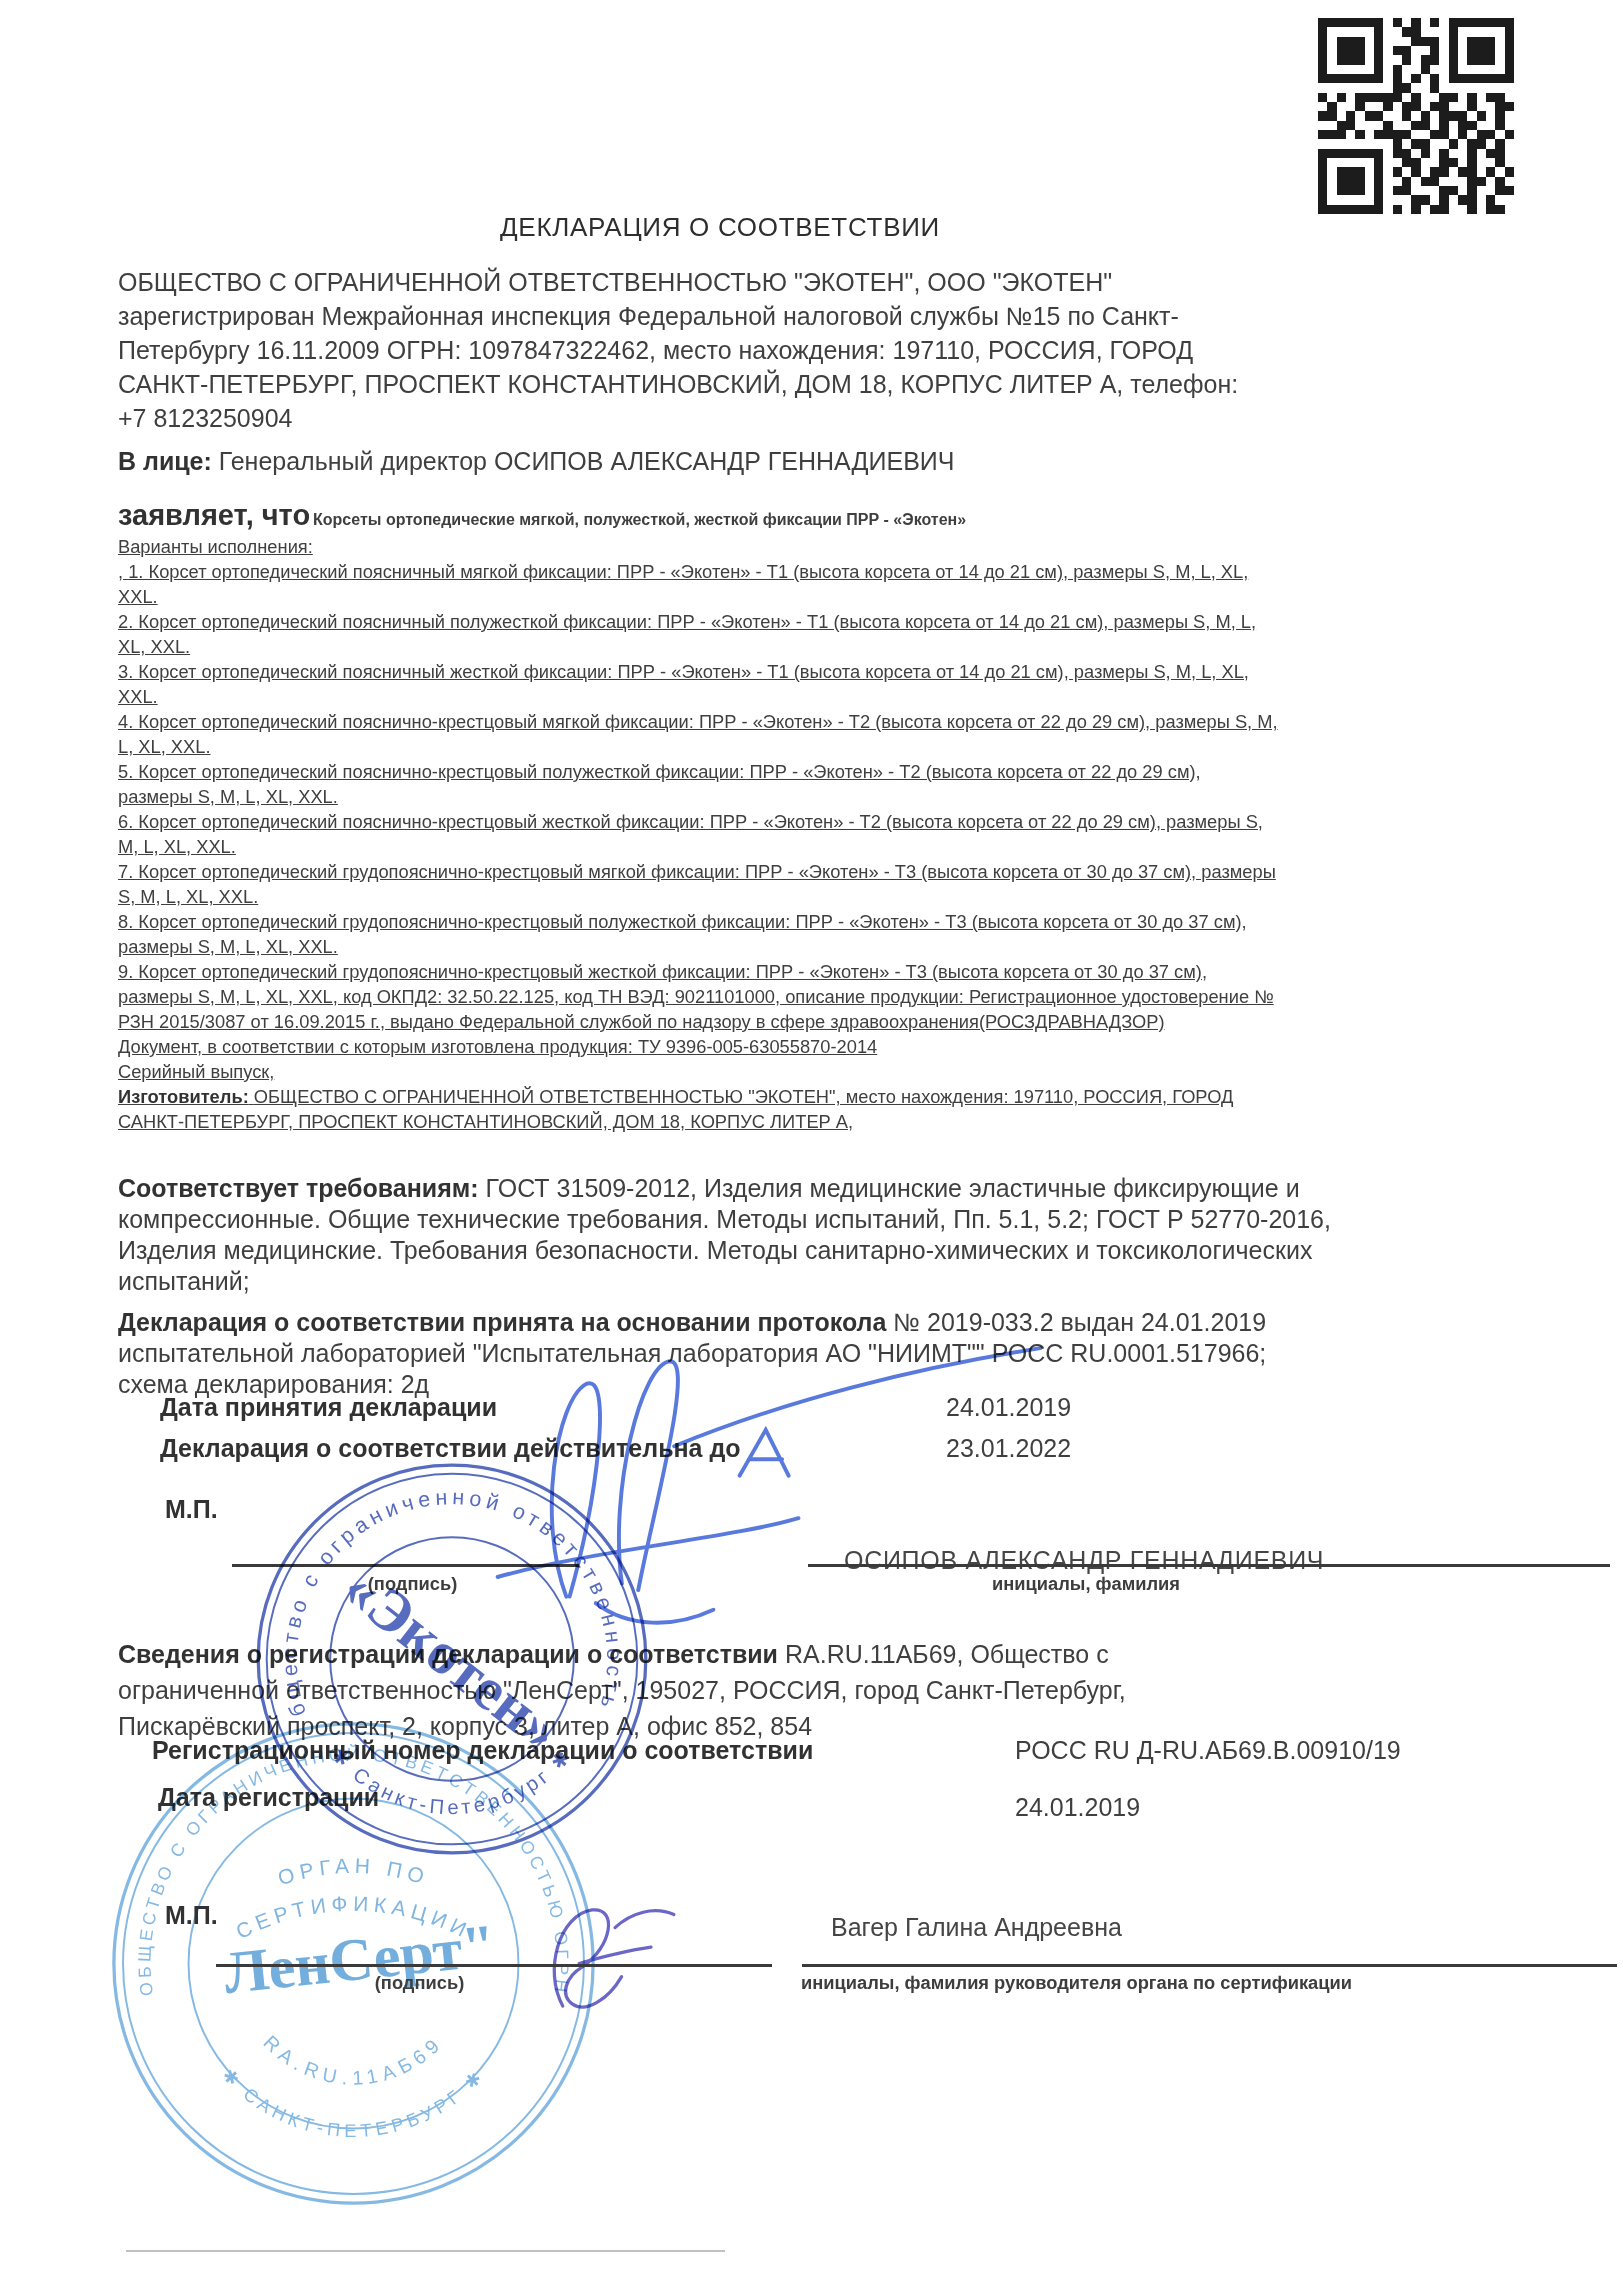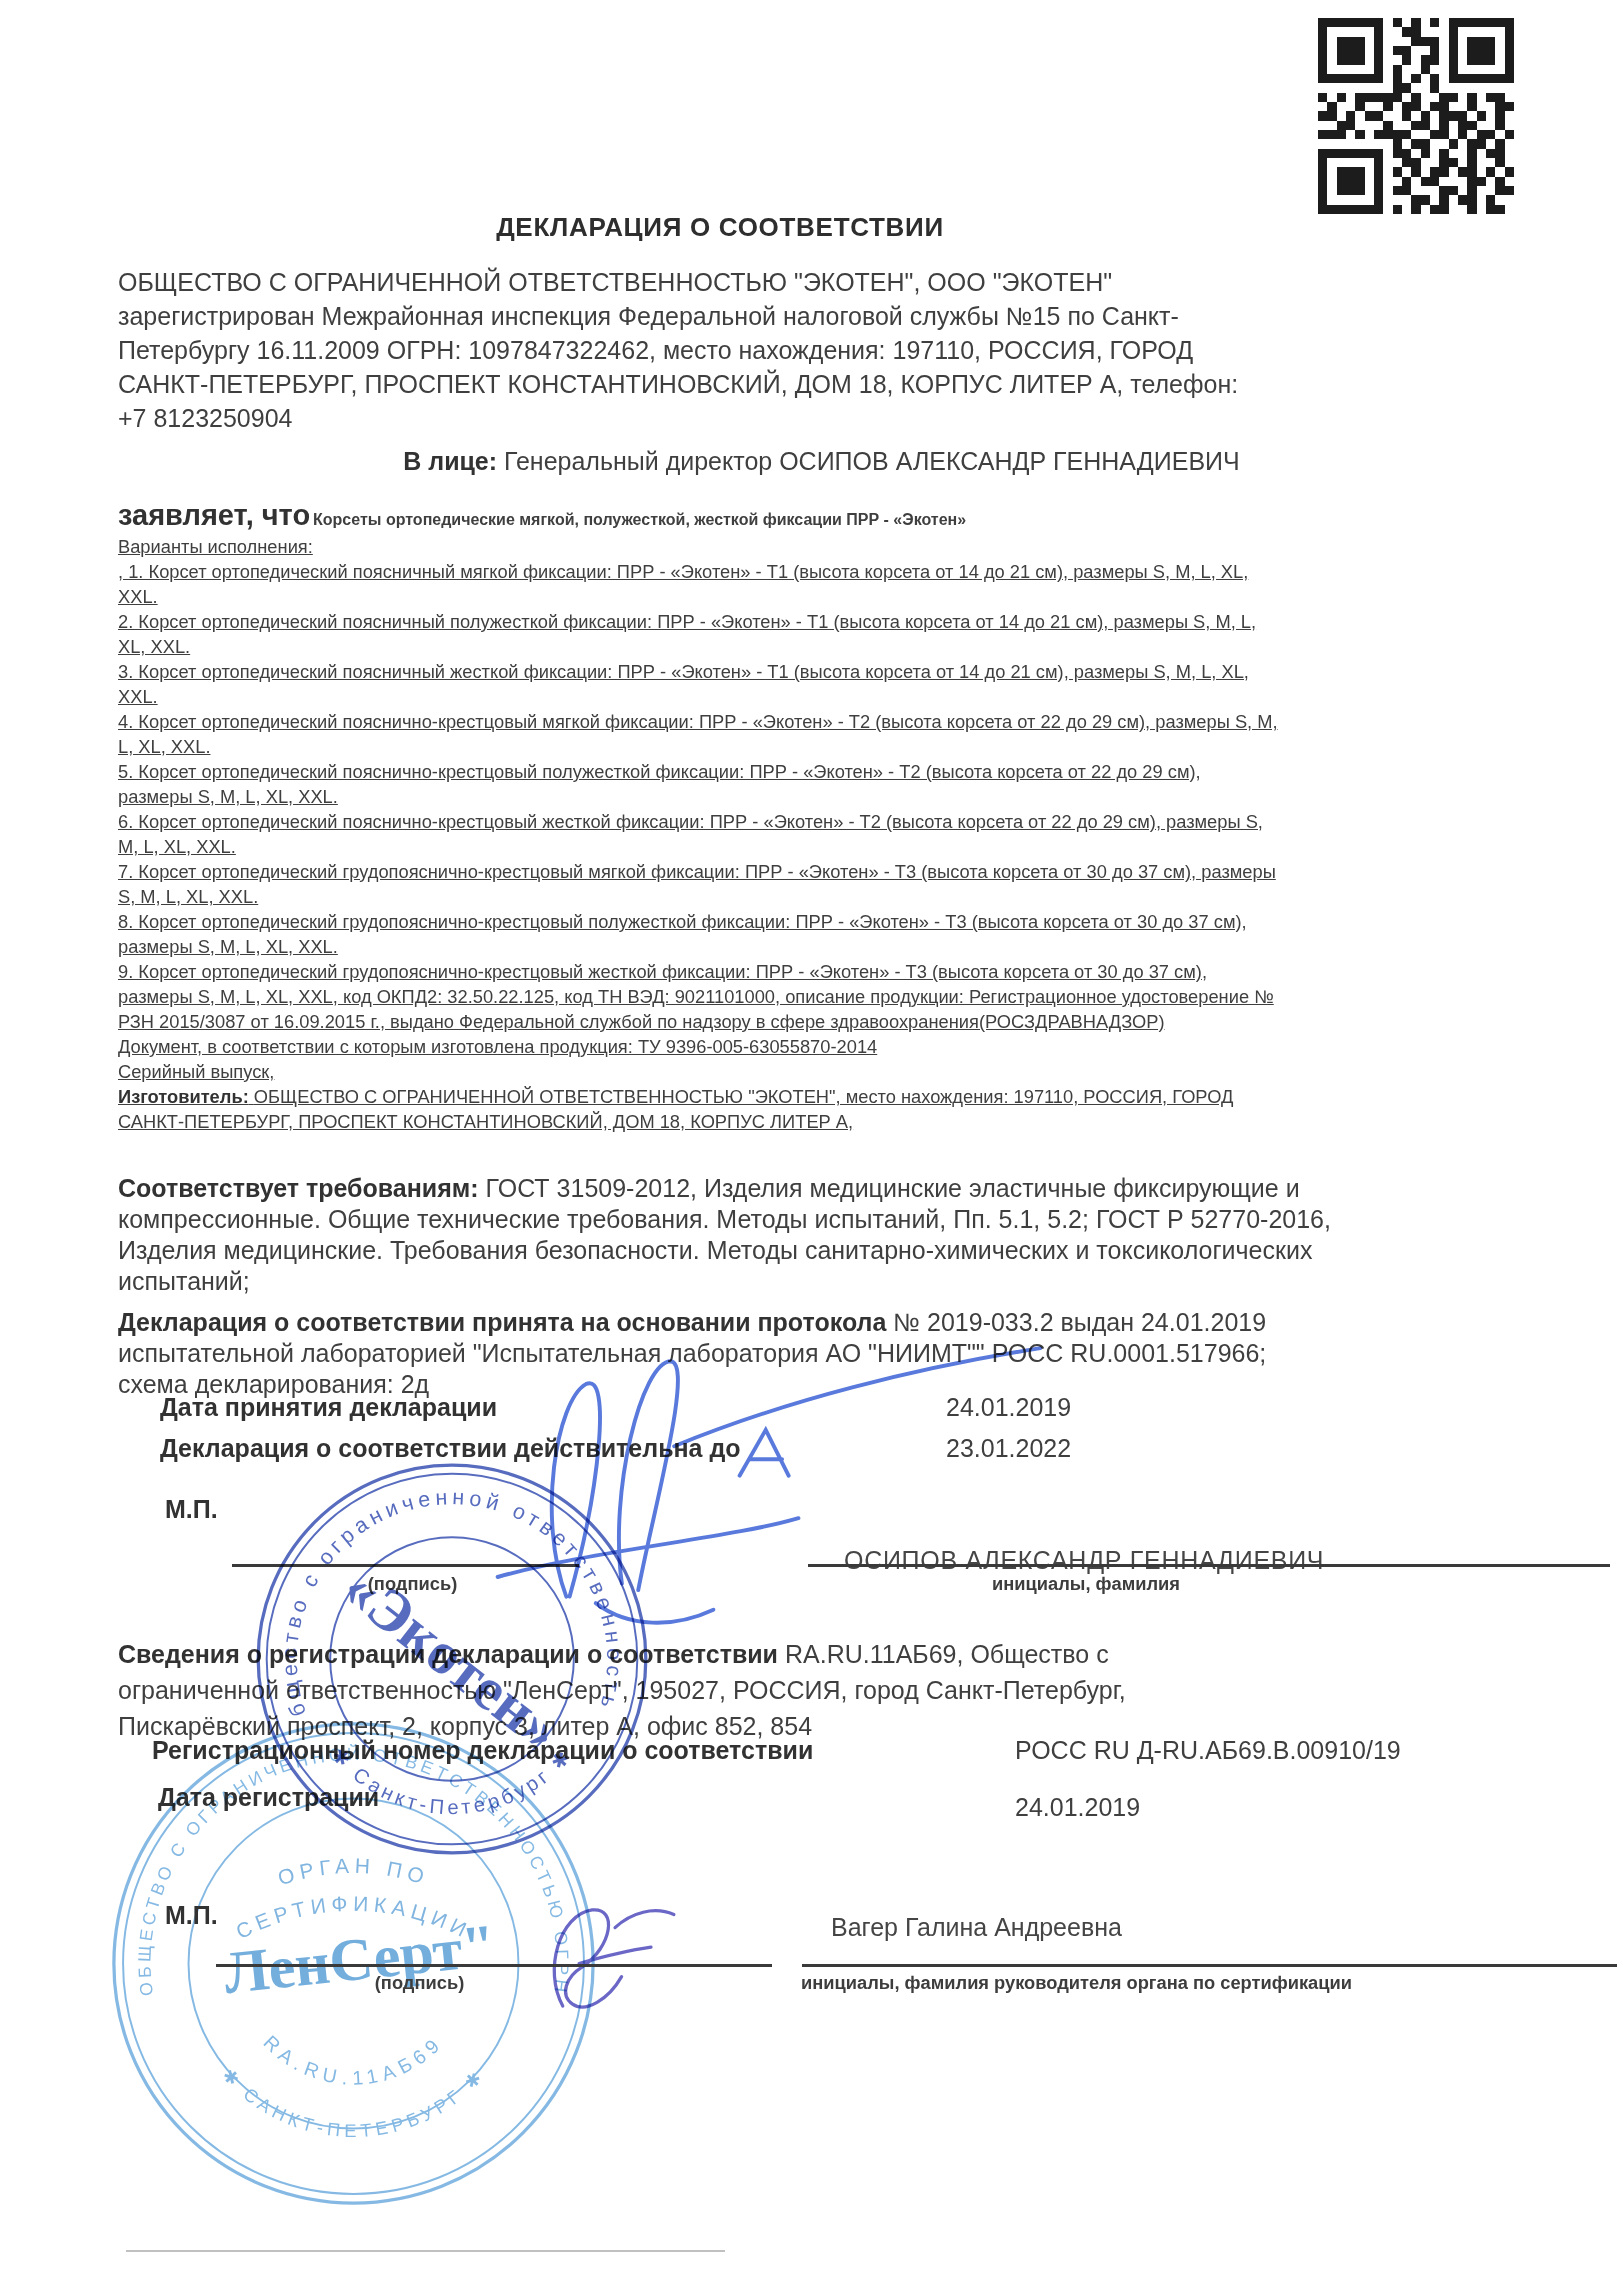--- a/index.html
+++ b/index.html
@@ -5,21 +5,21 @@
 <style>
   html,body{margin:0;padding:0;background:#e8e8e8;}
   .page{position:relative;width:1624px;height:2295px;background:#ffffff;overflow:hidden;
         font-family:"Liberation Sans",sans-serif;color:#3f3f3f;}
   .abs{position:absolute;}
   .t38{font-size:25px;line-height:34px;}
   .t38c{font-size:25px;line-height:31px;}
   .t28{font-size:18.3px;line-height:25px;text-decoration:underline;}
   .b{font-weight:bold;color:#323232;}
   .pl{white-space:pre-line;}
-  .title{font-size:26px;font-weight:bold;color:#2e2e2e;letter-spacing:0.7px;text-align:center;}
+  .title{font-size:26px;font-weight:normal;color:#2e2e2e;letter-spacing:0.7px;text-align:center;}
   .rule{position:absolute;height:2.6px;background:#3a3a3a;}
   .cap{font-size:18.3px;font-weight:bold;color:#3d3d3d;text-align:center;line-height:19.6px;}
   .val{color:#3f3f3f;}
   .stamp{mix-blend-mode:multiply;opacity:0.88;}
   .sig{mix-blend-mode:multiply;}
   .qr{shape-rendering:crispEdges;}
   .faintline{position:absolute;height:2px;background:#8d8d8d;opacity:.55;}
 </style>
 </head>
 <body>
@@ -265,21 +265,21 @@
   </div>
 
   <div class="abs title" style="left:118px;top:212px;width:1204px;">ДЕКЛАРАЦИЯ О СООТВЕТСТВИИ</div>
 
   <div class="abs t38 pl" style="left:118px;top:265px;width:1407px;">ОБЩЕСТВО С ОГРАНИЧЕННОЙ ОТВЕТСТВЕННОСТЬЮ "ЭКОТЕН", ООО "ЭКОТЕН"
 зарегистрирован Межрайонная инспекция Федеральной налоговой службы №15 по Санкт-
 Петербургу 16.11.2009 ОГРН: 1097847322462, место нахождения: 197110, РОССИЯ, ГОРОД
 САНКТ-ПЕТЕРБУРГ, ПРОСПЕКТ КОНСТАНТИНОВСКИЙ, ДОМ 18, КОРПУС ЛИТЕР А, телефон:
 +7 8123250904</div>
 
-  <div class="abs t38" style="left:118px;top:444px;width:1407px;text-align:center;">
+  <div class="abs t38" style="left:118px;top:444px;width:1407px;">
     <span class="b">В лице:</span>
     <span class="val">Генеральный директор ОСИПОВ АЛЕКСАНДР ГЕННАДИЕВИЧ</span>
   </div>
 
   <div class="abs" style="left:118px;top:502px;width:1407px;line-height:27.5px;">
     <span class="b" style="font-size:29px;">заявляет, что</span>
     <span style="font-size:16px;font-weight:bold;">Корсеты ортопедические мягкой, полужесткой, жесткой фиксации ПРР - «Экотен»</span>
   </div>
 
   <div class="abs t28" style="left:118px;top:534px;width:1407px;">Варианты исполнения:</div>

